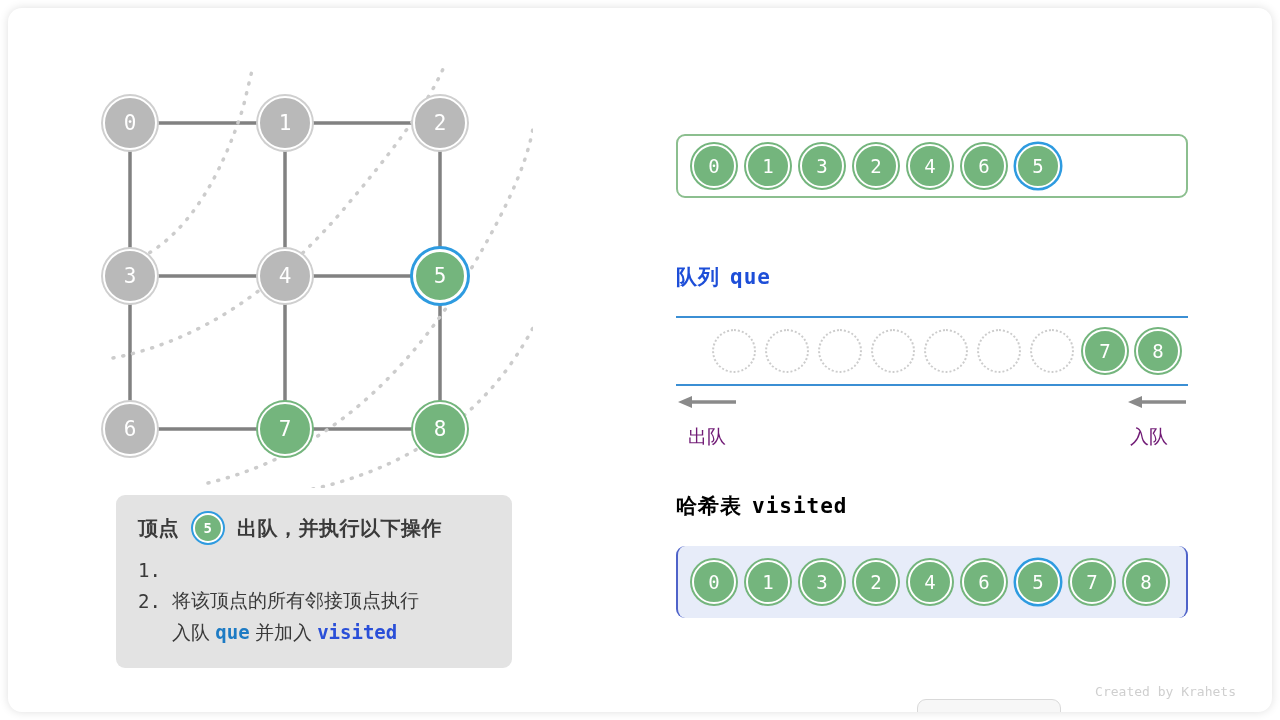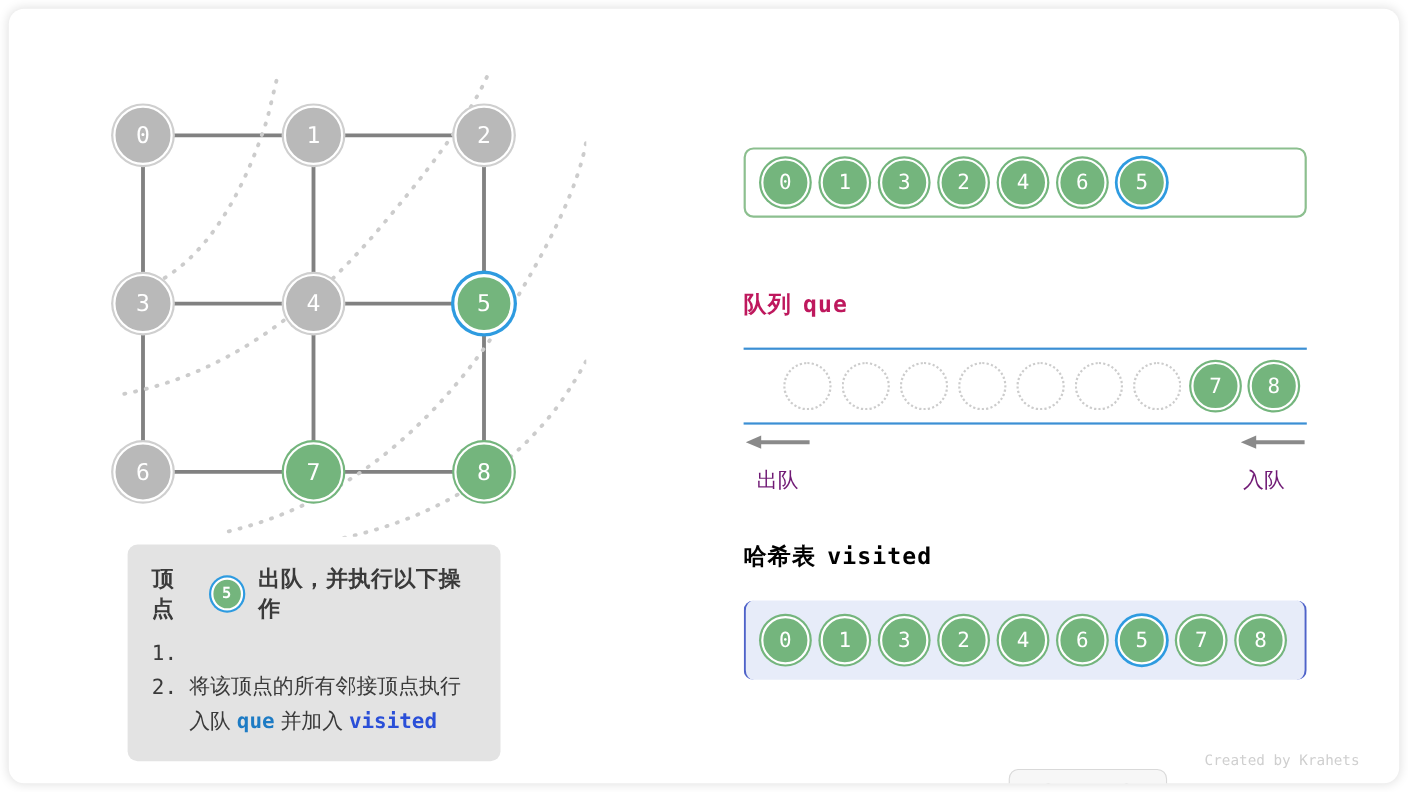--- a/index.html
+++ b/index.html
@@ -63,21 +63,21 @@
     background: #74b57d;
     border: 3px solid #ffffff;
     box-shadow: 0 0 0 3px #2e9be0;
   }
 
   
   .desc-box {
     position: absolute;
     left: 108px;
     top: 487px;
-    width: 339px;
+    width: 396px;
     background: #e3e3e3;
     border-radius: 9px;
     padding: 18px 22px 20px 22px;
     box-sizing: border-box;
   }
   .desc-title {
     display: flex;
     align-items: center;
     font-size: 20px;
     font-weight: bold;
@@ -333,21 +333,21 @@
   <div id="res-box">
       <div class="cell green">0</div>
       <div class="cell green">1</div>
       <div class="cell green">3</div>
       <div class="cell green">2</div>
       <div class="cell green">4</div>
       <div class="cell green">6</div>
       <div class="cell active">5</div>
     </div>
 
-  <div class="panel-title" id="que-title" style="left:668px; top:255px; color:#be185d;">
+  <div class="panel-title" id="que-title" style="left:668px; top:255px; color:#1d4ed8;">
     <span>队列</span><span class="mono">que</span>
   </div>
   <div id="que-wrap">
       <div class="cell empty"></div>
       <div class="cell empty"></div>
       <div class="cell empty"></div>
       <div class="cell empty"></div>
       <div class="cell empty"></div>
       <div class="cell empty"></div>
       <div class="cell empty"></div>

